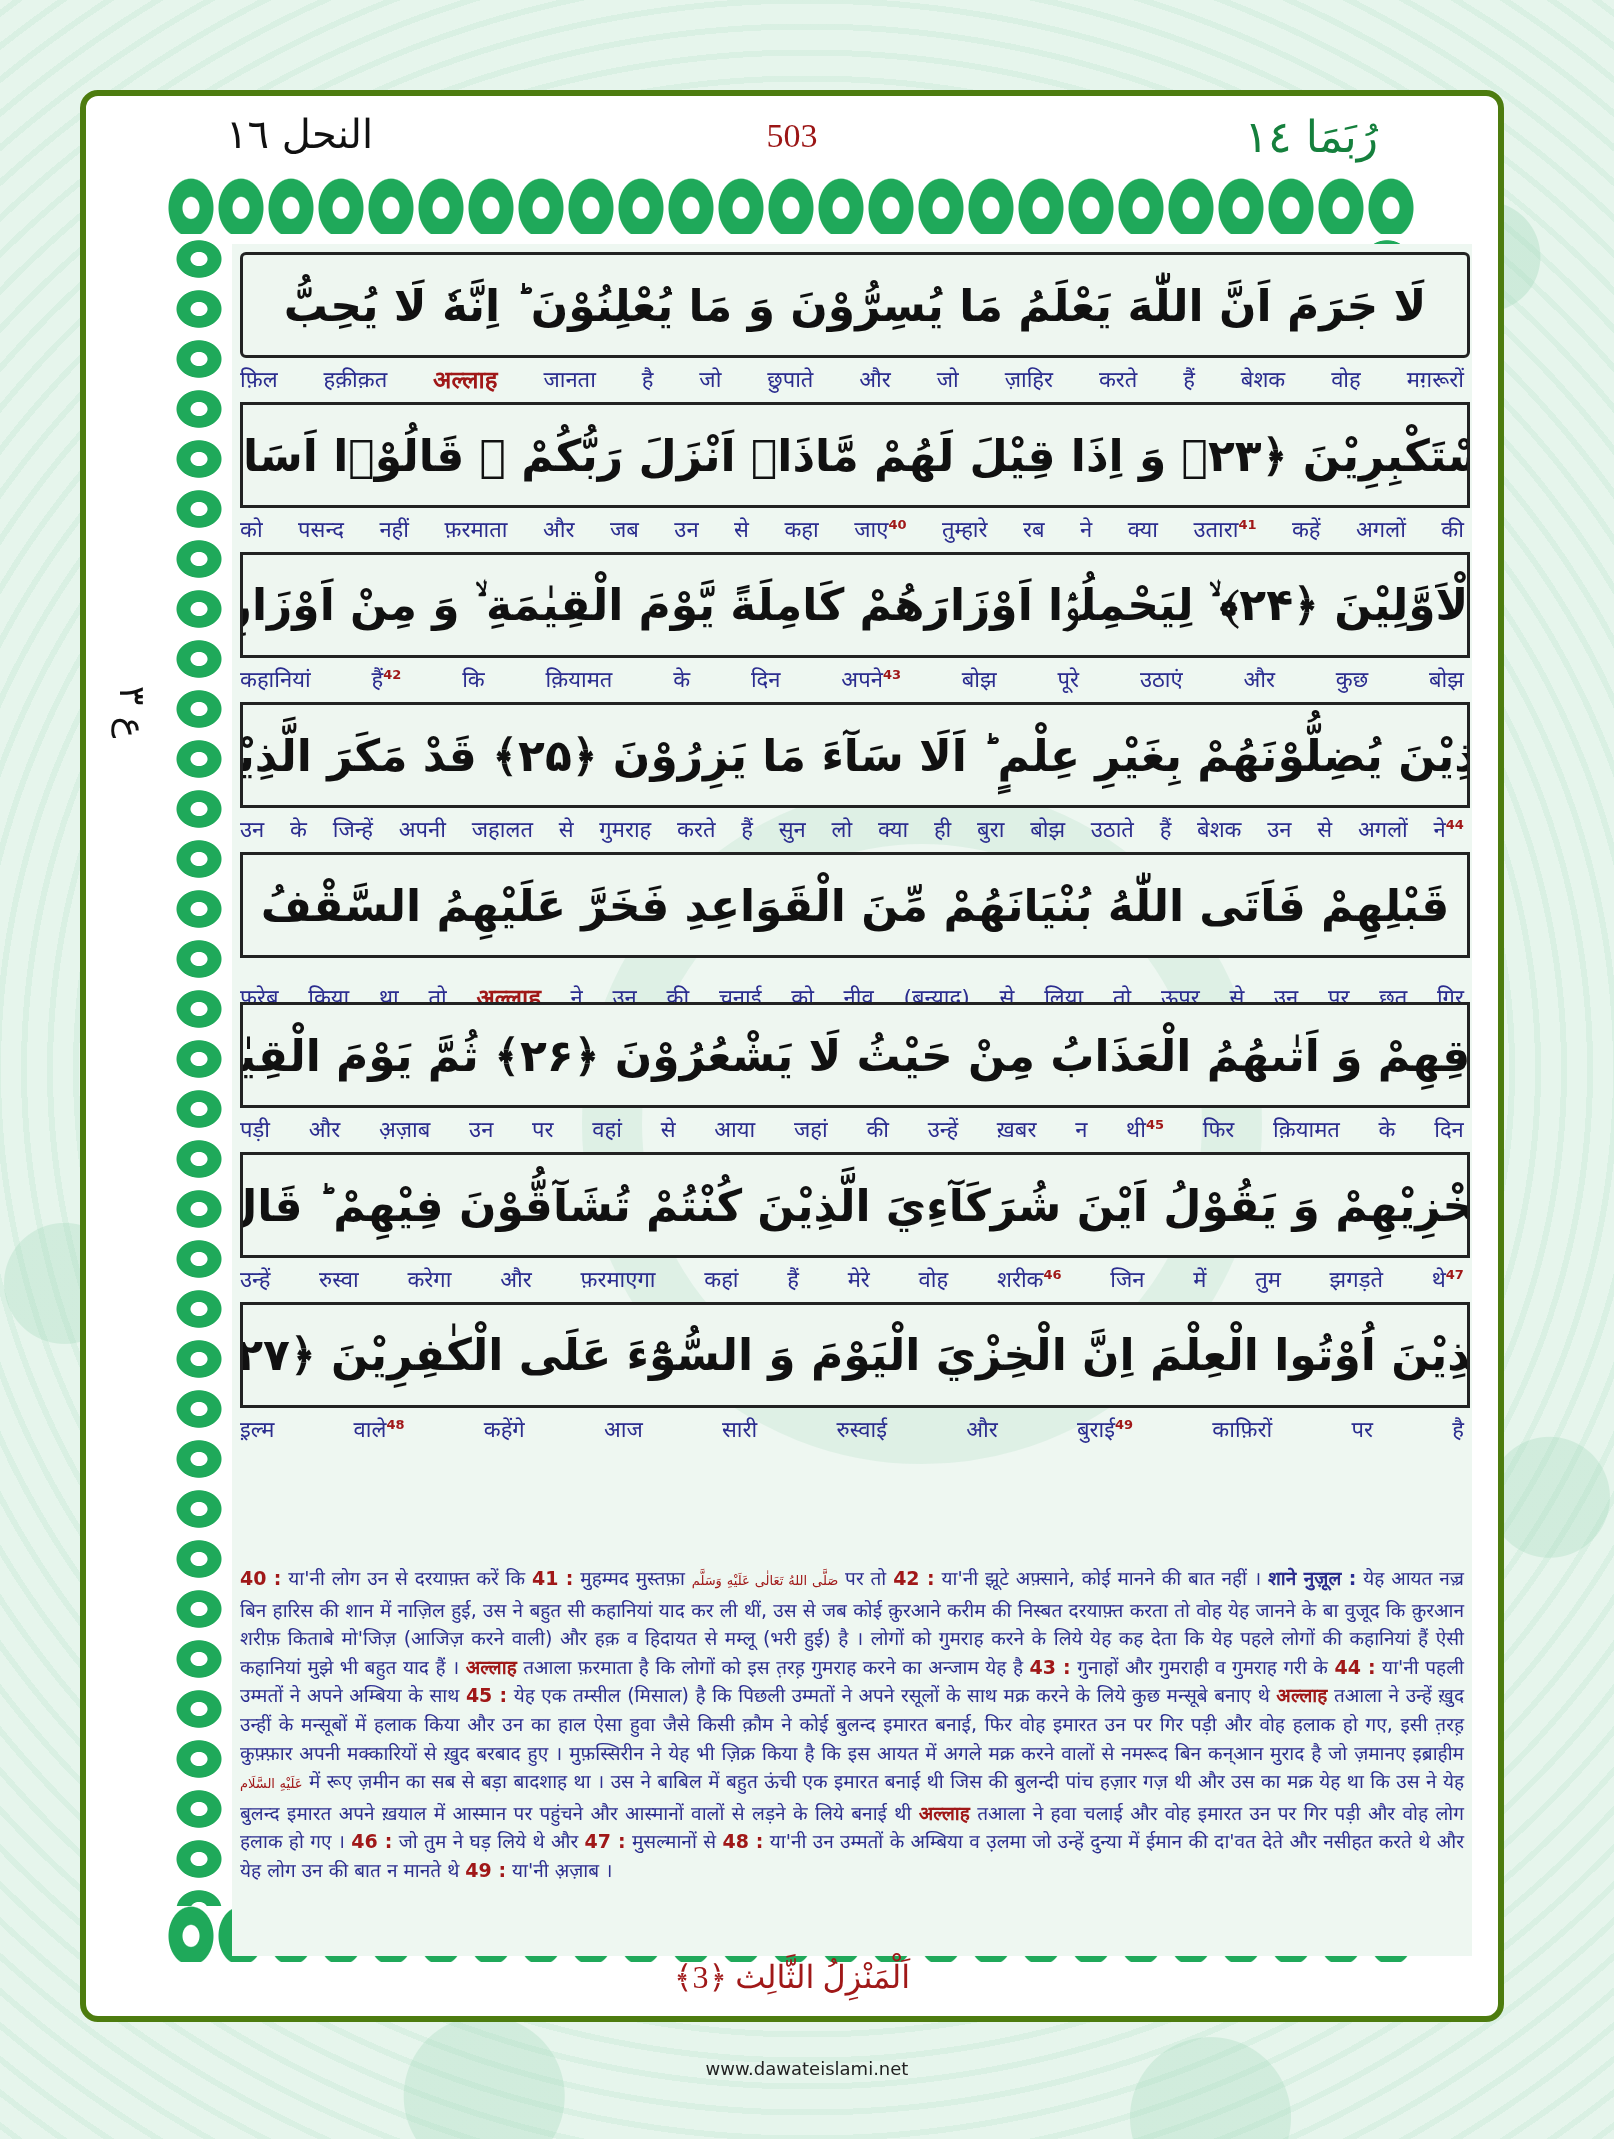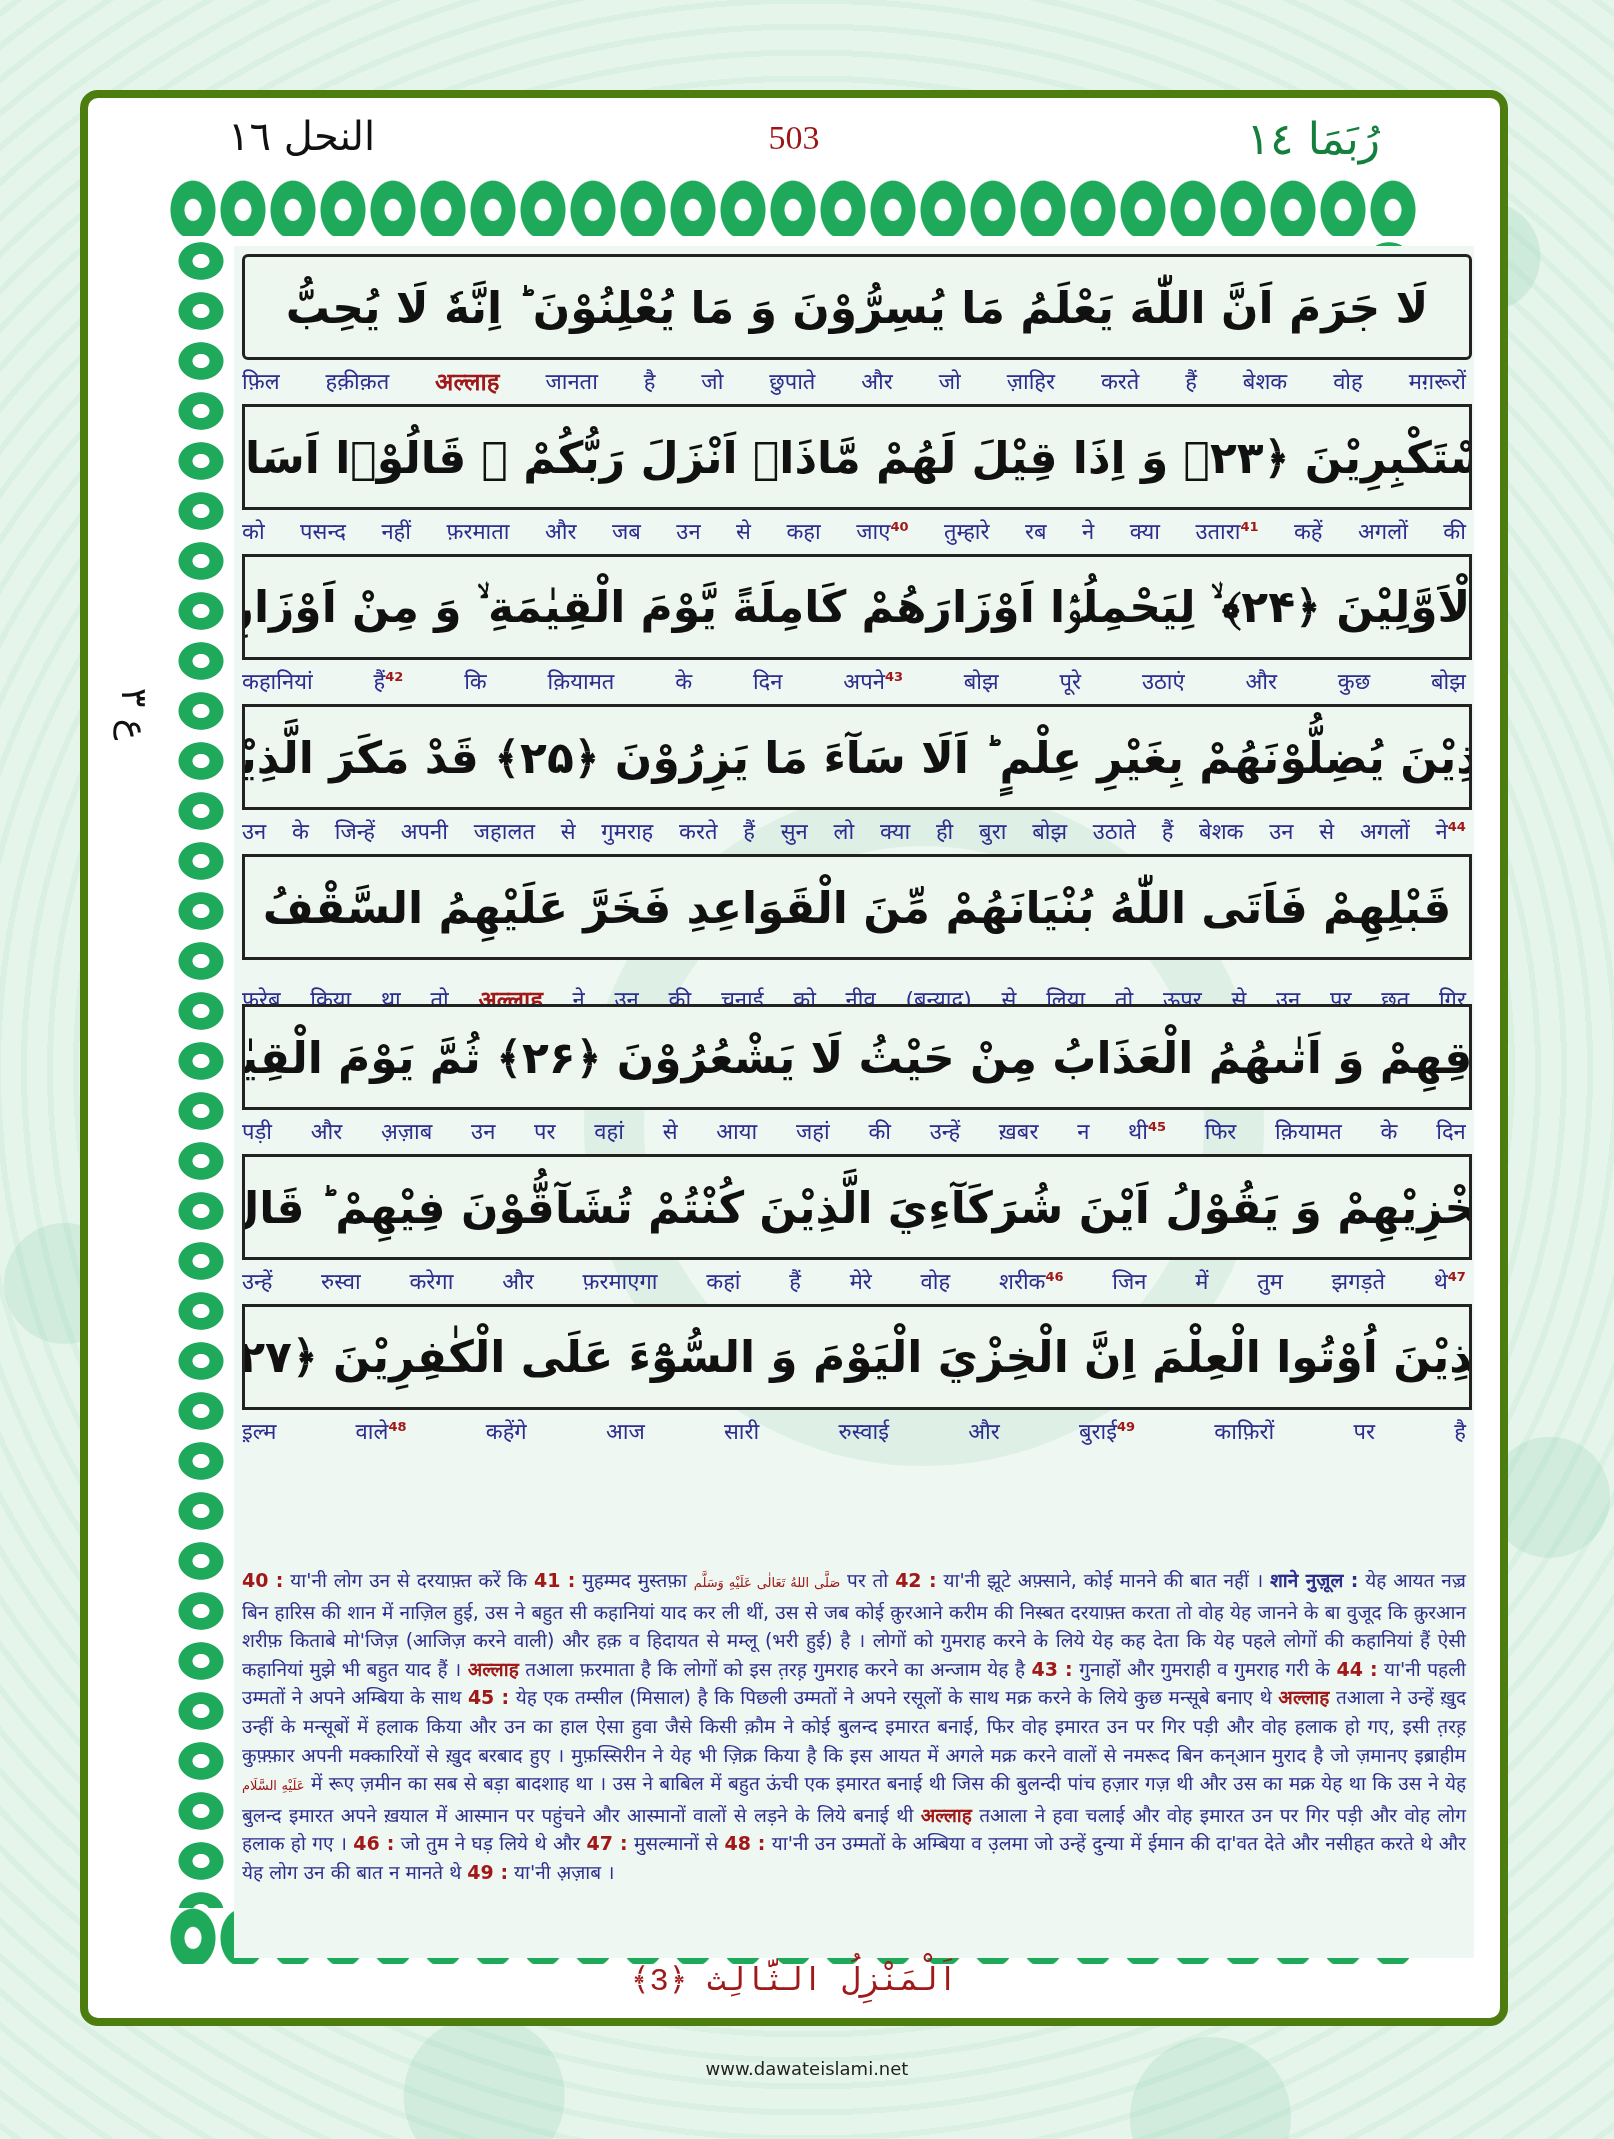--- a/index.html
+++ b/index.html
@@ -14,21 +14,21 @@
       radial-gradient(circle at 8% 10%, rgba(160,215,185,0.35) 0 40px, transparent 41px),
       radial-gradient(circle at 92% 12%, rgba(160,215,185,0.35) 0 55px, transparent 56px),
       radial-gradient(circle at 4% 60%, rgba(160,215,185,0.30) 0 60px, transparent 61px),
       radial-gradient(circle at 96% 70%, rgba(160,215,185,0.30) 0 60px, transparent 61px),
       radial-gradient(circle at 30% 98%, rgba(160,215,185,0.30) 0 80px, transparent 81px),
       radial-gradient(circle at 75% 99%, rgba(160,215,185,0.30) 0 80px, transparent 81px),
       repeating-radial-gradient(circle at 50% 50%, rgba(180,225,200,0.25) 0 6px, transparent 6px 26px);
   }
   .page {
     position:absolute; left:80px; top:90px; width:1412px; height:1920px;
-    background:#ffffff; border:8px solid #4d7c0f; border-radius:18px;
+    background:#ffffff; border:6px solid #4d7c0f; border-radius:18px;
   }
   .hdr { position:absolute; top:15px; left:0; right:0; height:60px; }
   .hdr .left { position:absolute; left:140px; top:0; font-family:"DejaVu Serif", serif; font-size:40px; color:#111; direction:rtl; }
   .hdr .center { position:absolute; left:0; right:0; text-align:center; top:6px; font-family:"Liberation Serif", serif; font-weight:normal; font-size:34px; color:#9b1515; }
   .hdr .right { position:absolute; right:120px; top:0; font-family:"DejaVu Serif", serif; font-size:44px; color:#15803d; direction:rtl; }
 
   .border-row {
     position:absolute; left:80px; right:80px; height:58px;
     background:
       radial-gradient(ellipse 20px 26px at 50% 55%, #ffffff 0 8px, #1fa95a 9px 22px, transparent 23px);
@@ -70,21 +70,21 @@
   }
   .notes .num { color:#a01818; font-weight:bold; }
   .notes .allah { color:#a01818; font-weight:bold; }
   .notes .hon { color:#a01818; font-size:13px; }
   .ruku {
     position:absolute; left:26px; top:590px; font-family:"DejaVu Serif", serif; font-size:36px; color:#111;
     writing-mode:vertical-rl; direction:rtl;
   }
   .manzil {
     position:absolute; left:0; right:0; top:1862px; text-align:center;
-    font-family:Liberation Mono, monospace; font-size:32px; color:#a01818; direction:rtl;
+    font-family:Liberation Serif, serif; font-size:32px; color:#a01818; direction:rtl;
   }
   .url {
     position:absolute; left:0; right:0; top:2058px; text-align:center;
     font-family:"DejaVu Sans", sans-serif; font-size:18px; color:#222;
   }
 </style>
 </head>
 <body>
 
 <div class="bg-swirl"></div>

